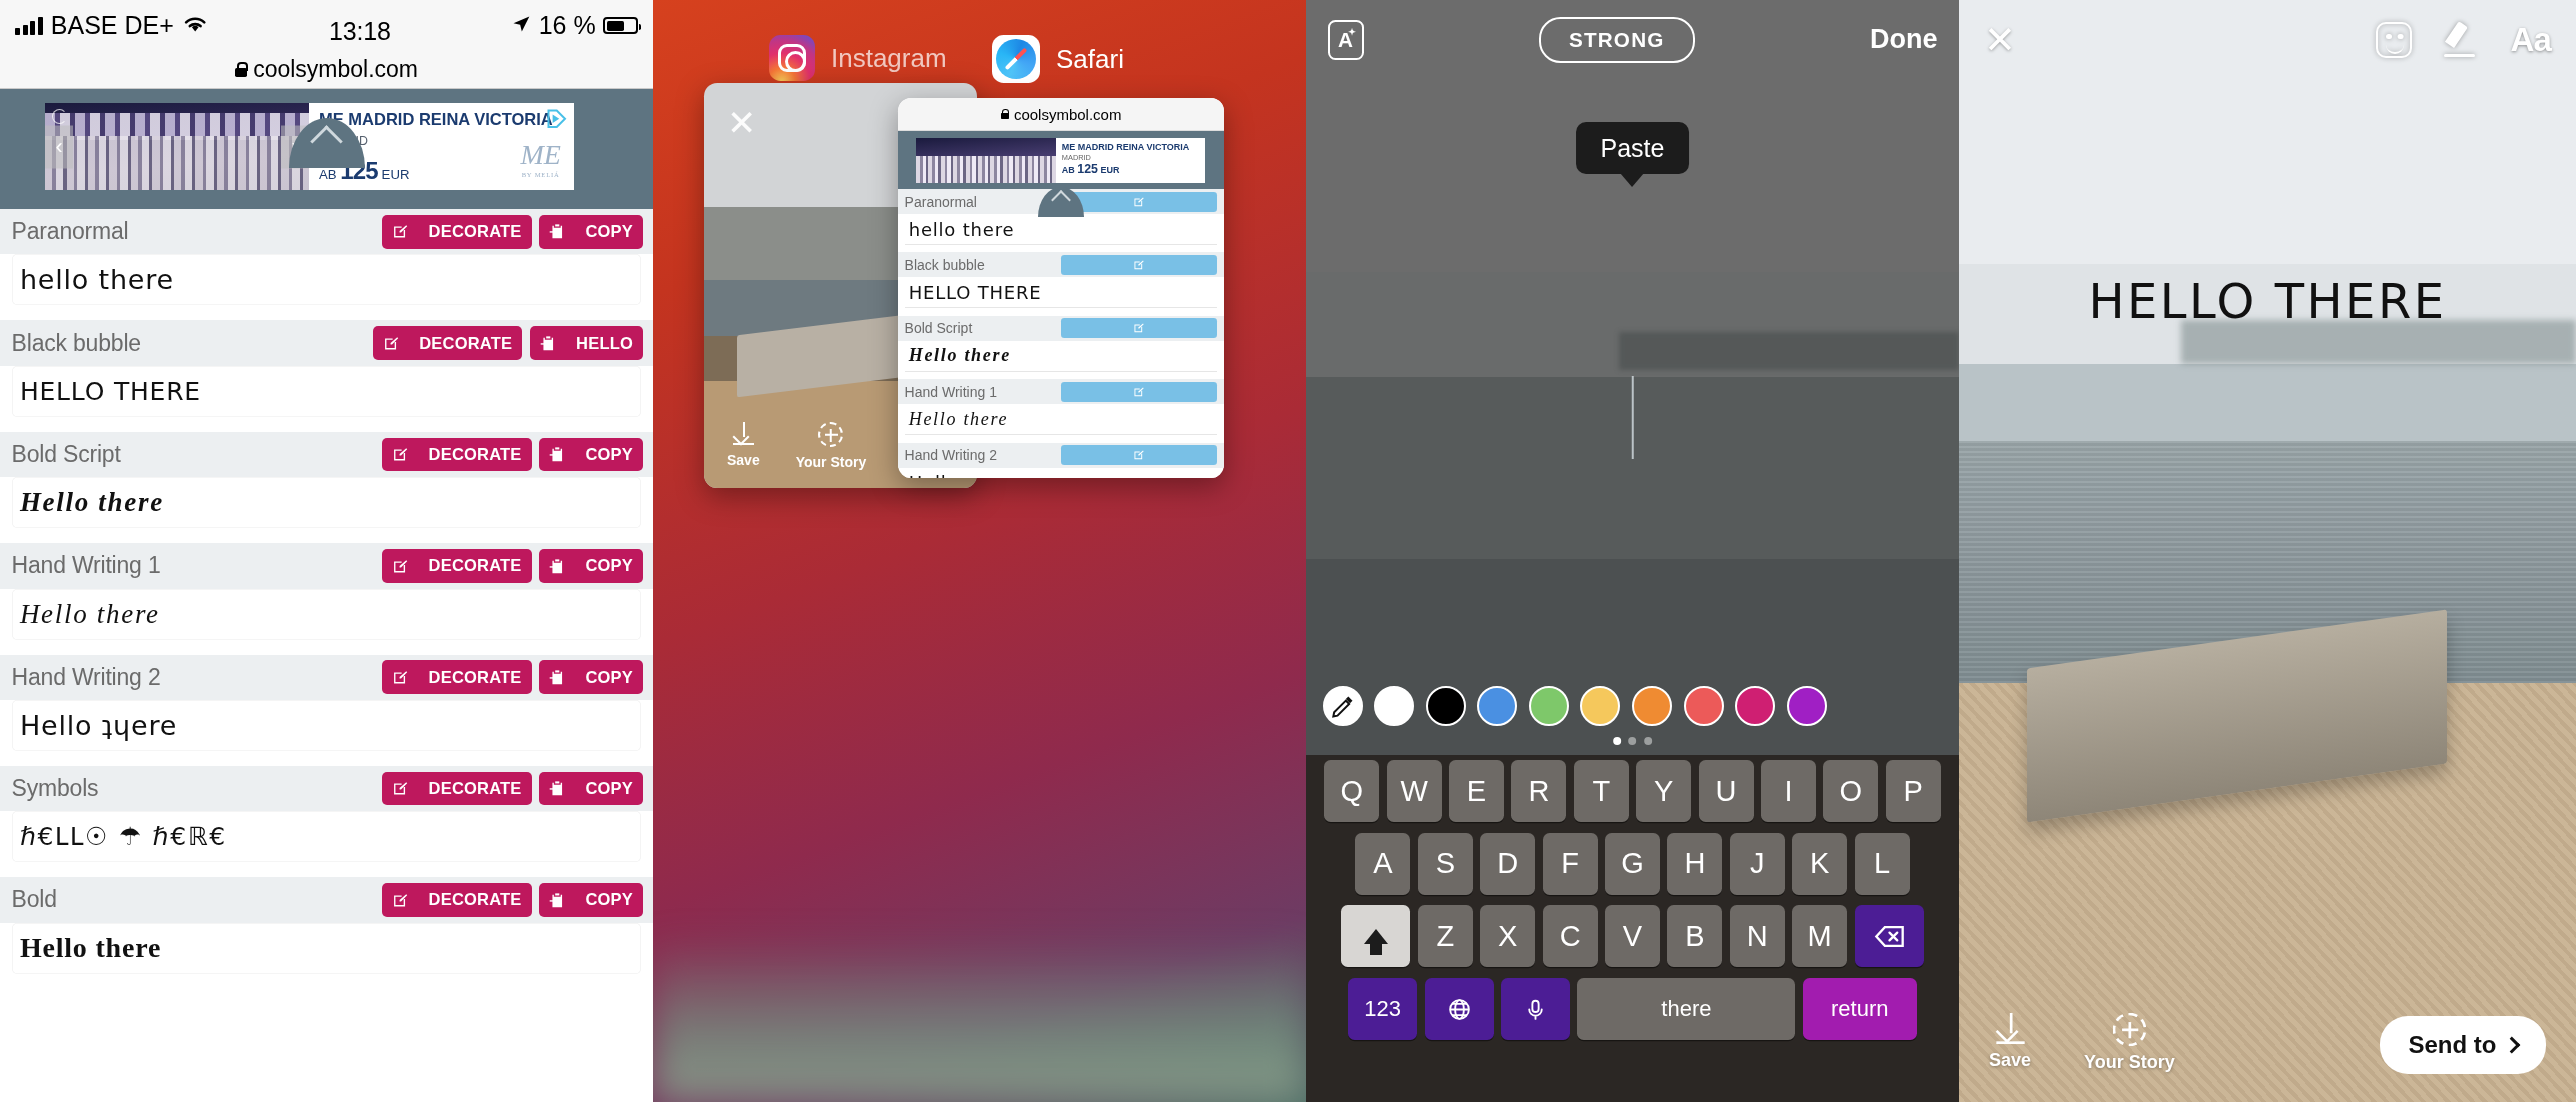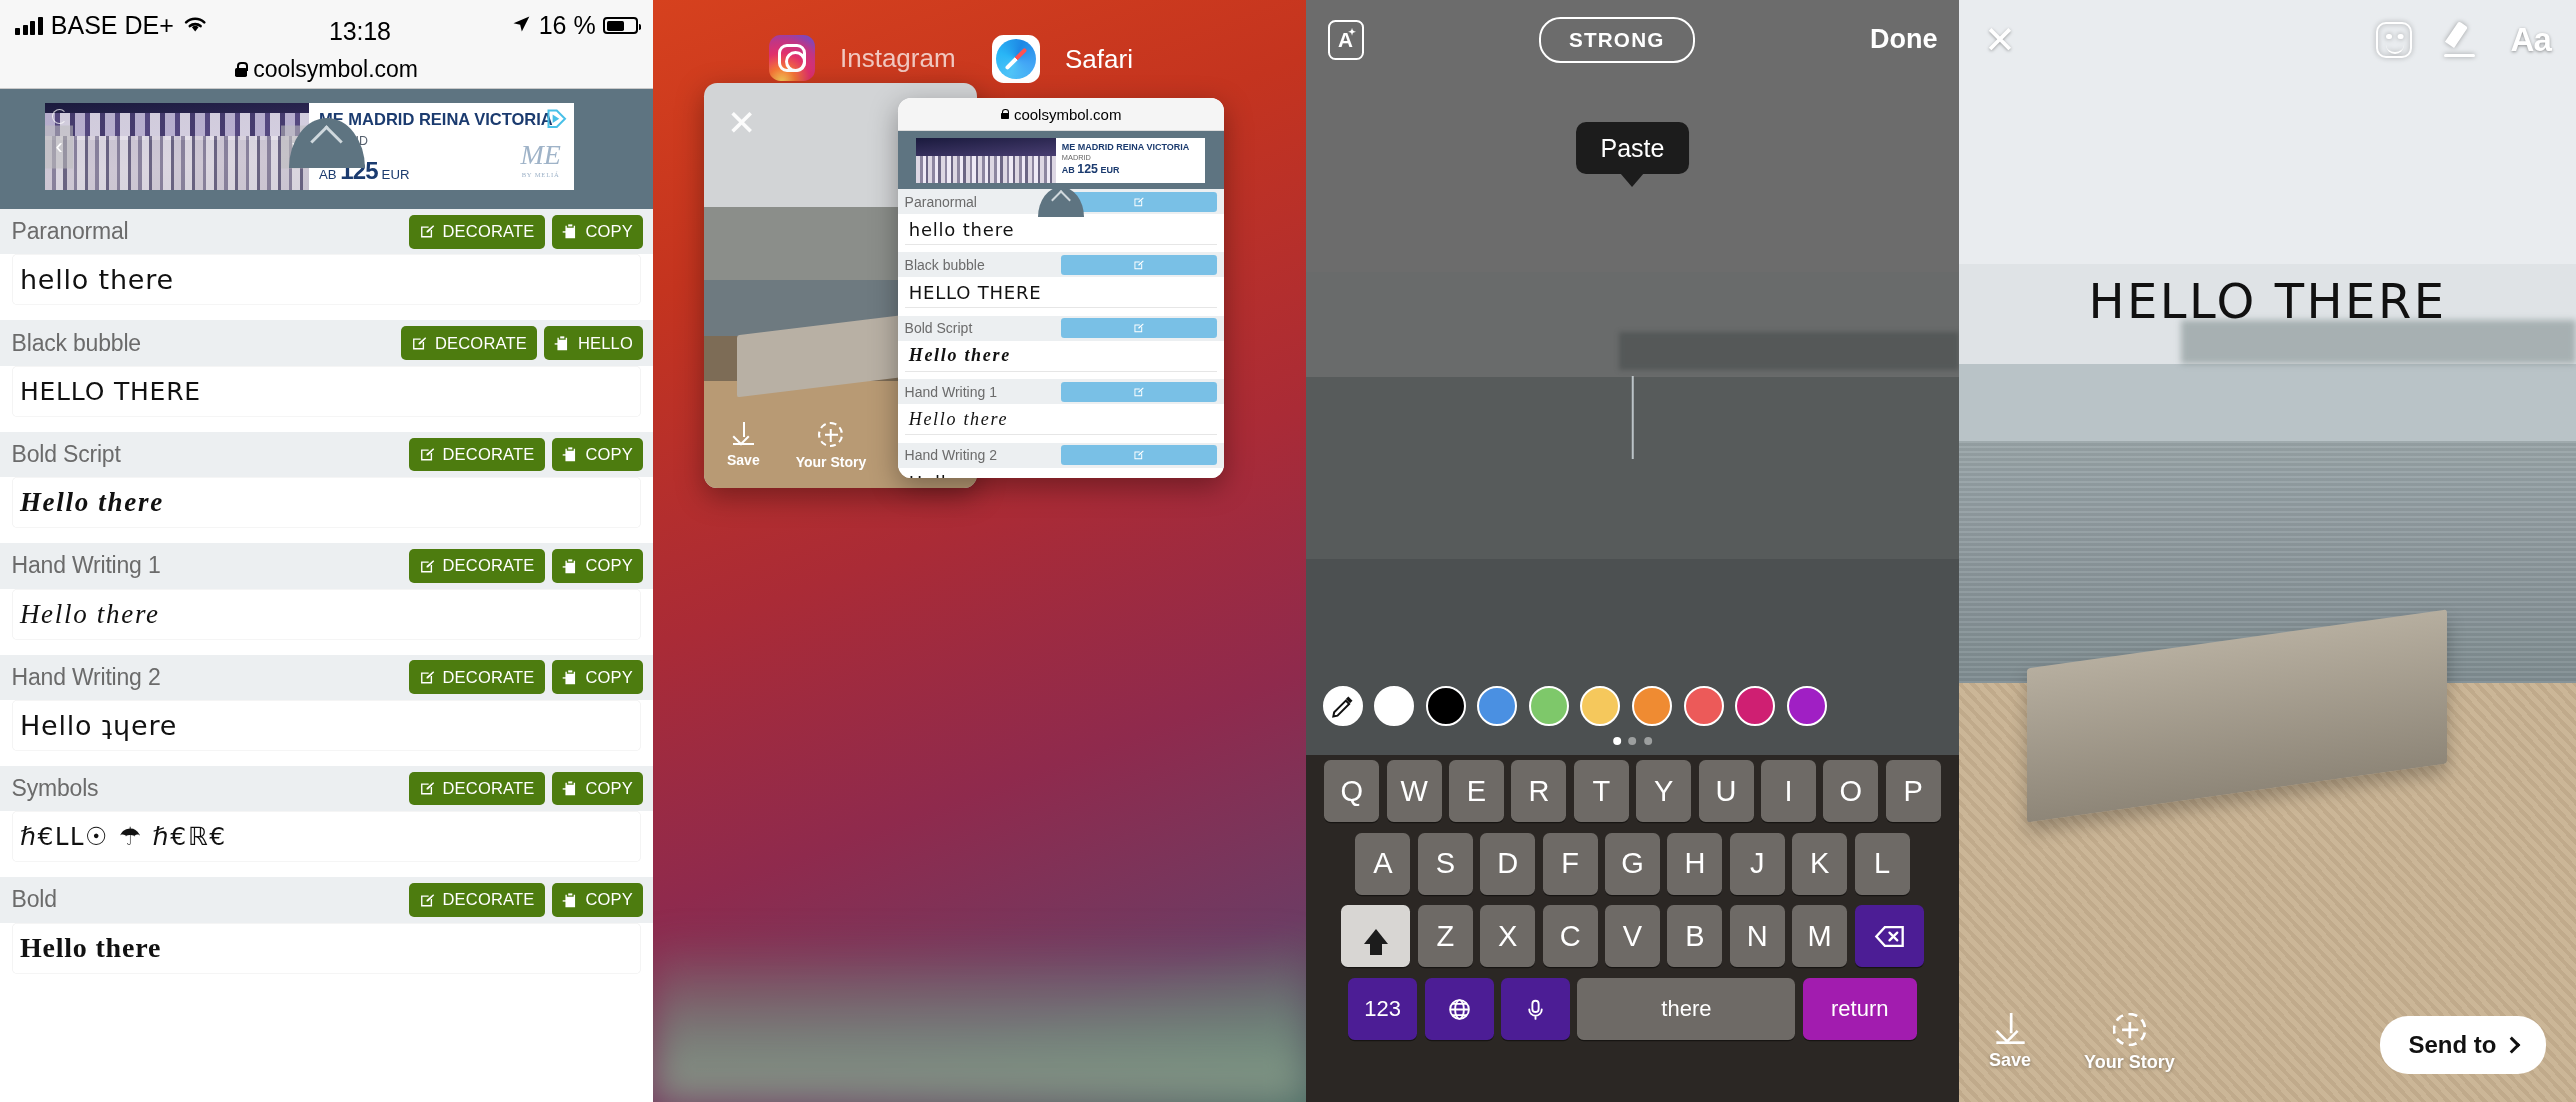--- a/index.html
+++ b/index.html
@@ -64,43 +64,43 @@
     width:76px; height:50px; background:#5e7481; border-radius:50% 50% 0 0 / 100% 100% 0 0;
     display:flex; align-items:flex-start; justify-content:center; padding-top:7.4px; z-index:4;}
   .chev-up { width:23px; height:23px; border-left:3.3px solid #cfd8dd; border-top:3.3px solid #cfd8dd;
     transform:rotate(45deg); margin-top:5px;}
 
   .list { padding:0; }
   .row { background:#ffffff; }
   .row-head { background:#eceff1; display:flex; align-items:center; padding:5.8px 10px 5.8px 11.6px;
     min-height:43px; }
   .row-name { flex:1; font-size:23px; color:#6b6b6b; letter-spacing:-0.2px;}
-  .btn { background:#4d7c0f; color:#fff; border-radius:5px; font-size:16.5px; font-weight:400;
-    padding:7.4px 10px; margin-left:7.4px; display:flex; align-items:center; gap:7px;
+  .btn { background:#be185d; color:#fff; border-radius:5px; font-size:16.5px; font-weight:700;
+    padding:7.4px 10px; margin-left:7.4px; display:flex; align-items:center; gap:20px;
     letter-spacing:0.2px; white-space:nowrap;}
   .btn svg{width:16.5px;height:16.5px;fill:#fff;flex:none}
   .row-val { background:#fff; margin:0 11.6px; border-radius:5px; min-height:51px;
     display:flex; align-items:center; padding:3.3px 8.3px; font-size:28px; color:#111;
     box-shadow:0 0 0 0.8px #f2f2f2 inset;}
   .row-gap { height:15px; background:#fff; }
   .f-paranormal{ font-family:"DejaVu Sans",sans-serif; font-size:27px; letter-spacing:0.8px;}
   .f-bubble{ font-size:25px; letter-spacing:0.8px; font-family:"DejaVu Sans",sans-serif;}
   .f-script{ font-family:"Liberation Serif",serif; font-style:italic; font-weight:700; font-size:27px; letter-spacing:1.7px;}
   .f-hand1{ font-family:"Liberation Serif",serif; font-style:italic; font-size:27px; letter-spacing:1.7px;}
   .f-hand2{ font-family:"DejaVu Sans",sans-serif; font-size:27px; letter-spacing:0.8px;}
   .f-sym{ font-family:"DejaVu Sans",sans-serif; font-size:25px; letter-spacing:1.7px;}
   .f-bold{ font-family:"Liberation Serif",serif; font-weight:700; font-size:28px; letter-spacing:0.8px;}
 
   
   .p2 { width:653px; height:1102px; position:relative; overflow:hidden;
     background:linear-gradient(160deg,#d6411e 0%,#c4341f 22%,#aa2b36 48%,#8f2a4d 68%,#6e3b63 86%,#4d6c66 100%);}
   .p2::after{content:"";position:absolute;left:0;bottom:0;width:100%;height:165px;
     background:linear-gradient(180deg,rgba(90,120,120,0) 0%,rgba(120,150,130,.75) 60%,rgba(140,160,140,.9) 100%);
     filter:blur(18px);}
-  .app-hdr { position:absolute; top:35px; display:flex; align-items:center; gap:25px; }
+  .app-hdr { position:absolute; top:35px; display:flex; align-items:center; gap:16px; }
   .app-hdr.ig { left:116px; }
   .app-hdr.sf { left:339px; }
   .app-hdr span { font-size:26px; color:#fff; }
   .app-hdr.ig span{ color:rgba(255,255,255,.72); }
   .ig-ico { width:46px; height:46px; border-radius:11.6px;
     background:radial-gradient(circle at 28% 102%,#fdd35c 0%,#f77737 24%,#e1306c 50%,#c13584 72%,#5b51d8 100%);
     position:relative; }
   .ig-ico::before{content:"";position:absolute;inset:9px;border:3.3px solid #fff;border-radius:9px;}
   .ig-ico::after{content:"";position:absolute;left:15.7px;top:15.7px;width:15px;height:15px;border:3.3px solid #fff;border-radius:50%;}
   .sf-ico { width:48px; height:48px; border-radius:11.6px; background:#fff;

